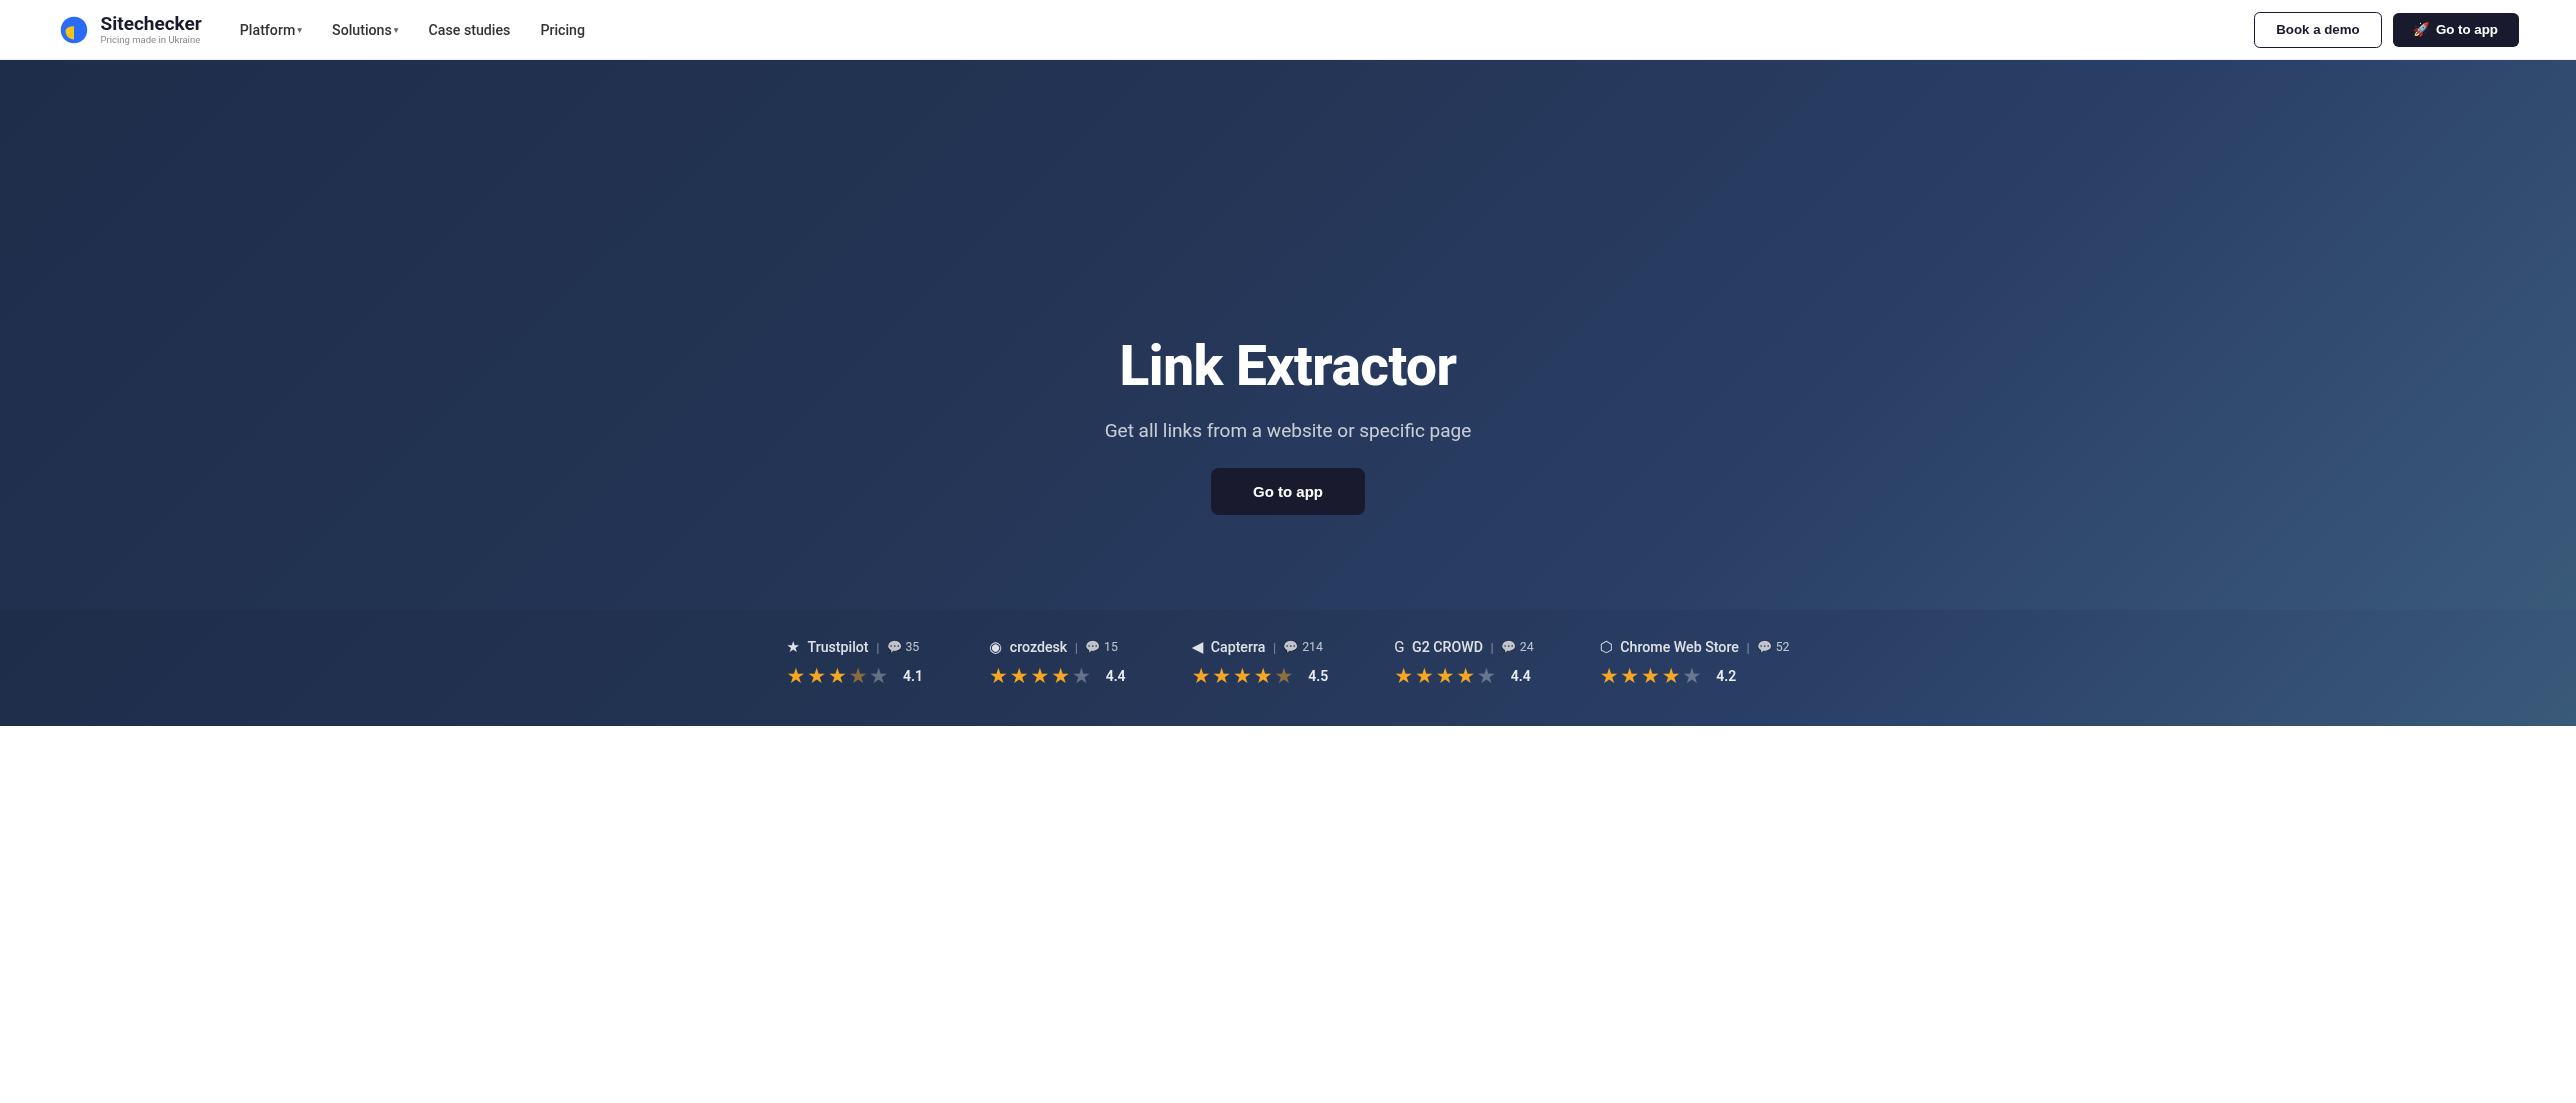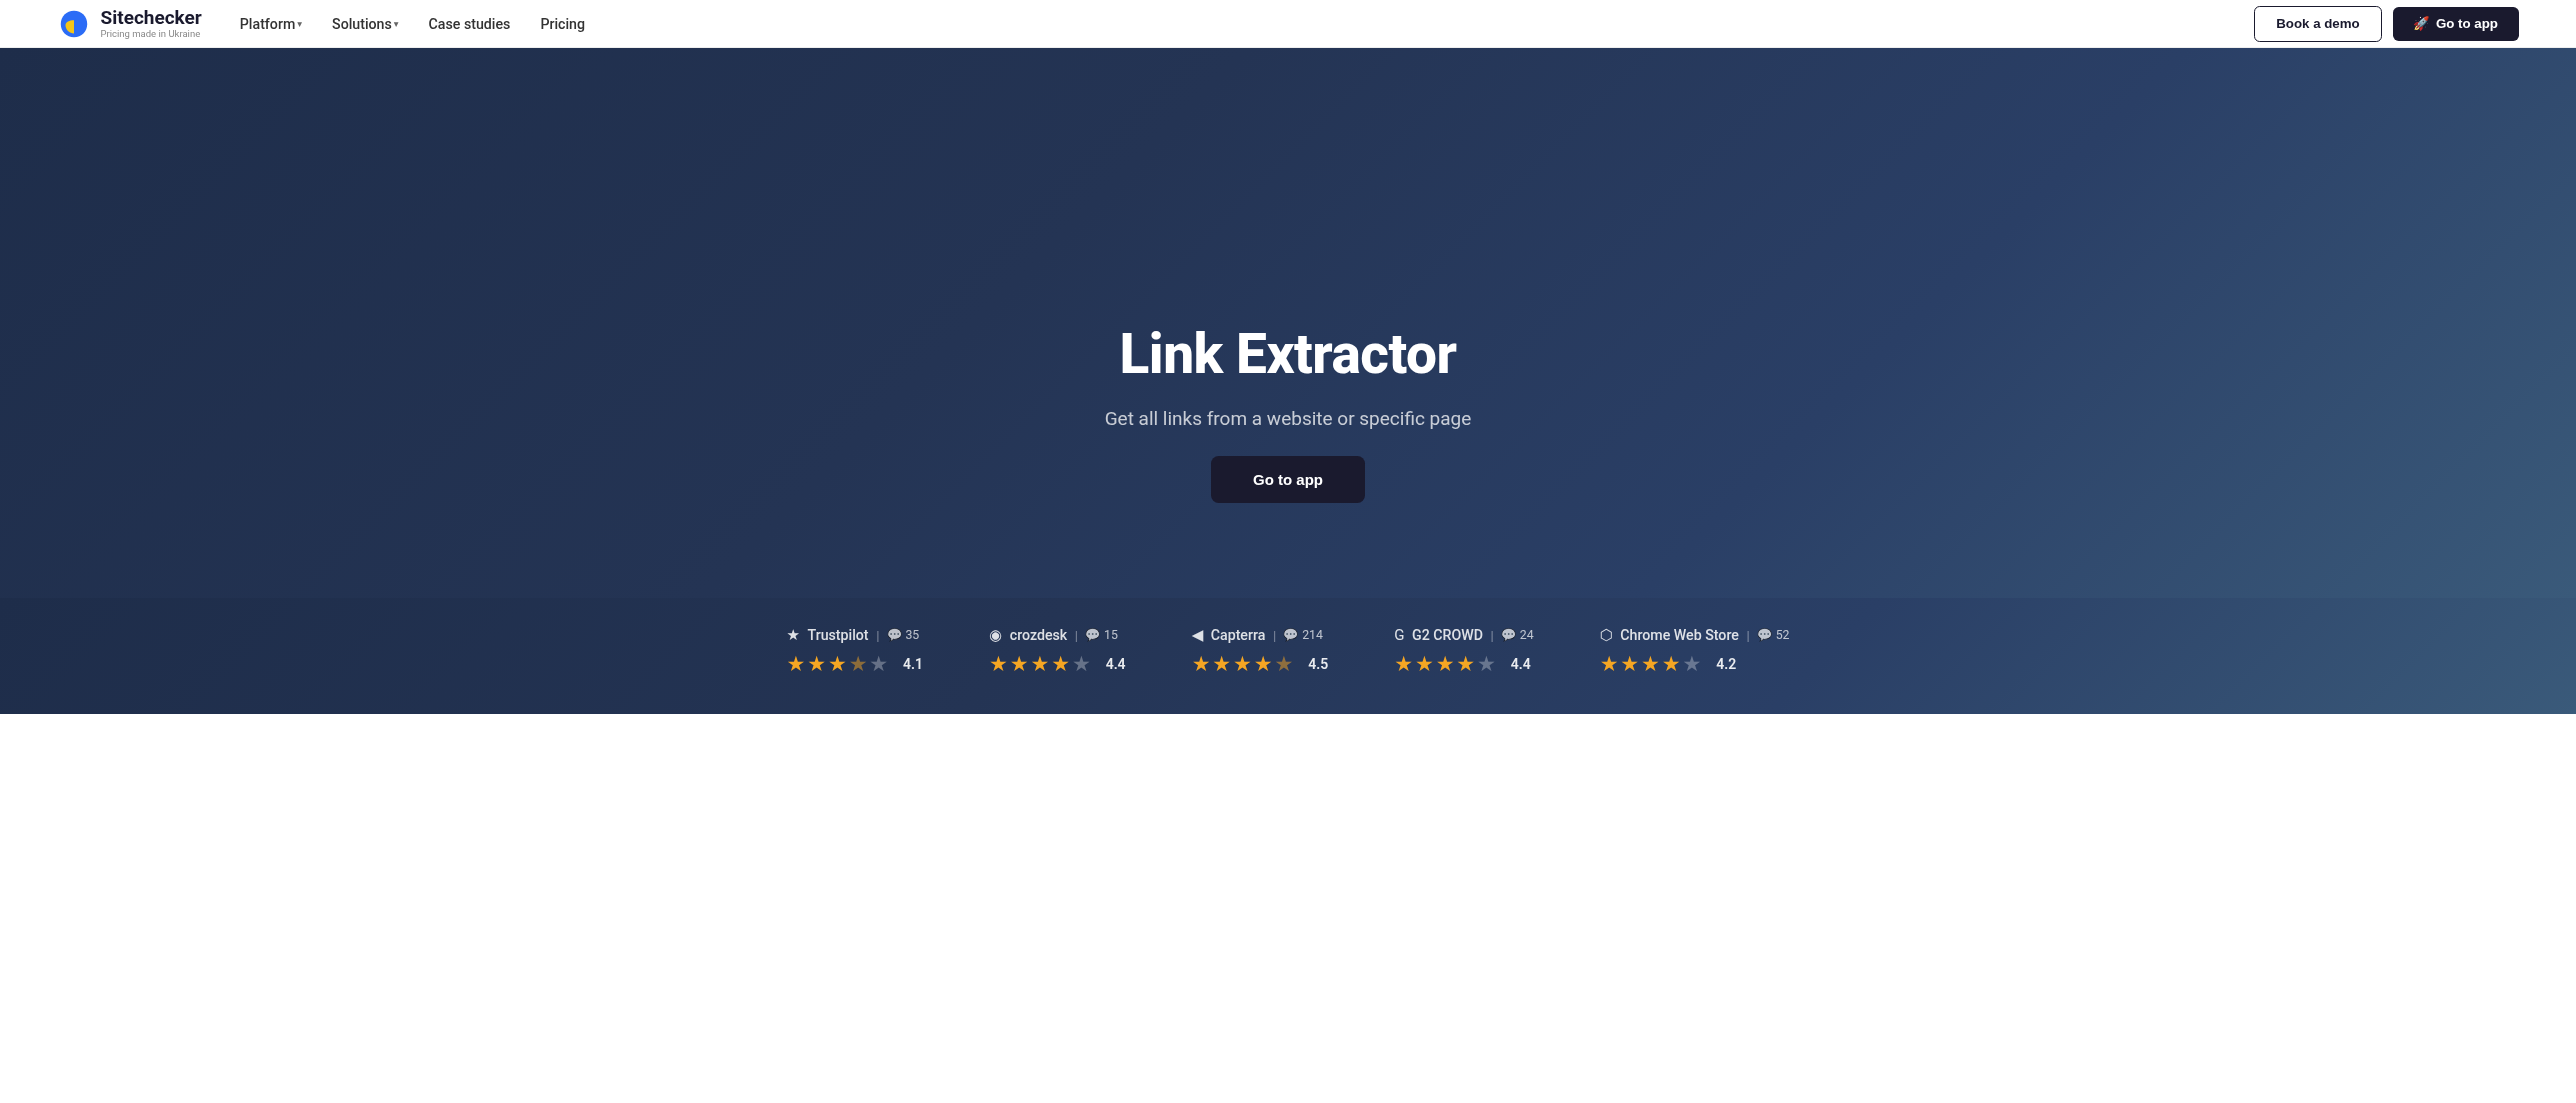--- a/index.html
+++ b/index.html
@@ -13,21 +13,21 @@
       background: #fff;
       overflow-x: hidden;
     }
 
     
     .navbar {
       display: flex;
       align-items: center;
       justify-content: space-between;
       padding: 0 57px;
-      height: 48px;
+      height: 60px;
       background: #fff;
       border-bottom: 0.9px solid #eee;
       position: relative;
       z-index: 10;
     }
 
     .navbar-left {
       display: flex;
       align-items: center;
       gap: 38px;

